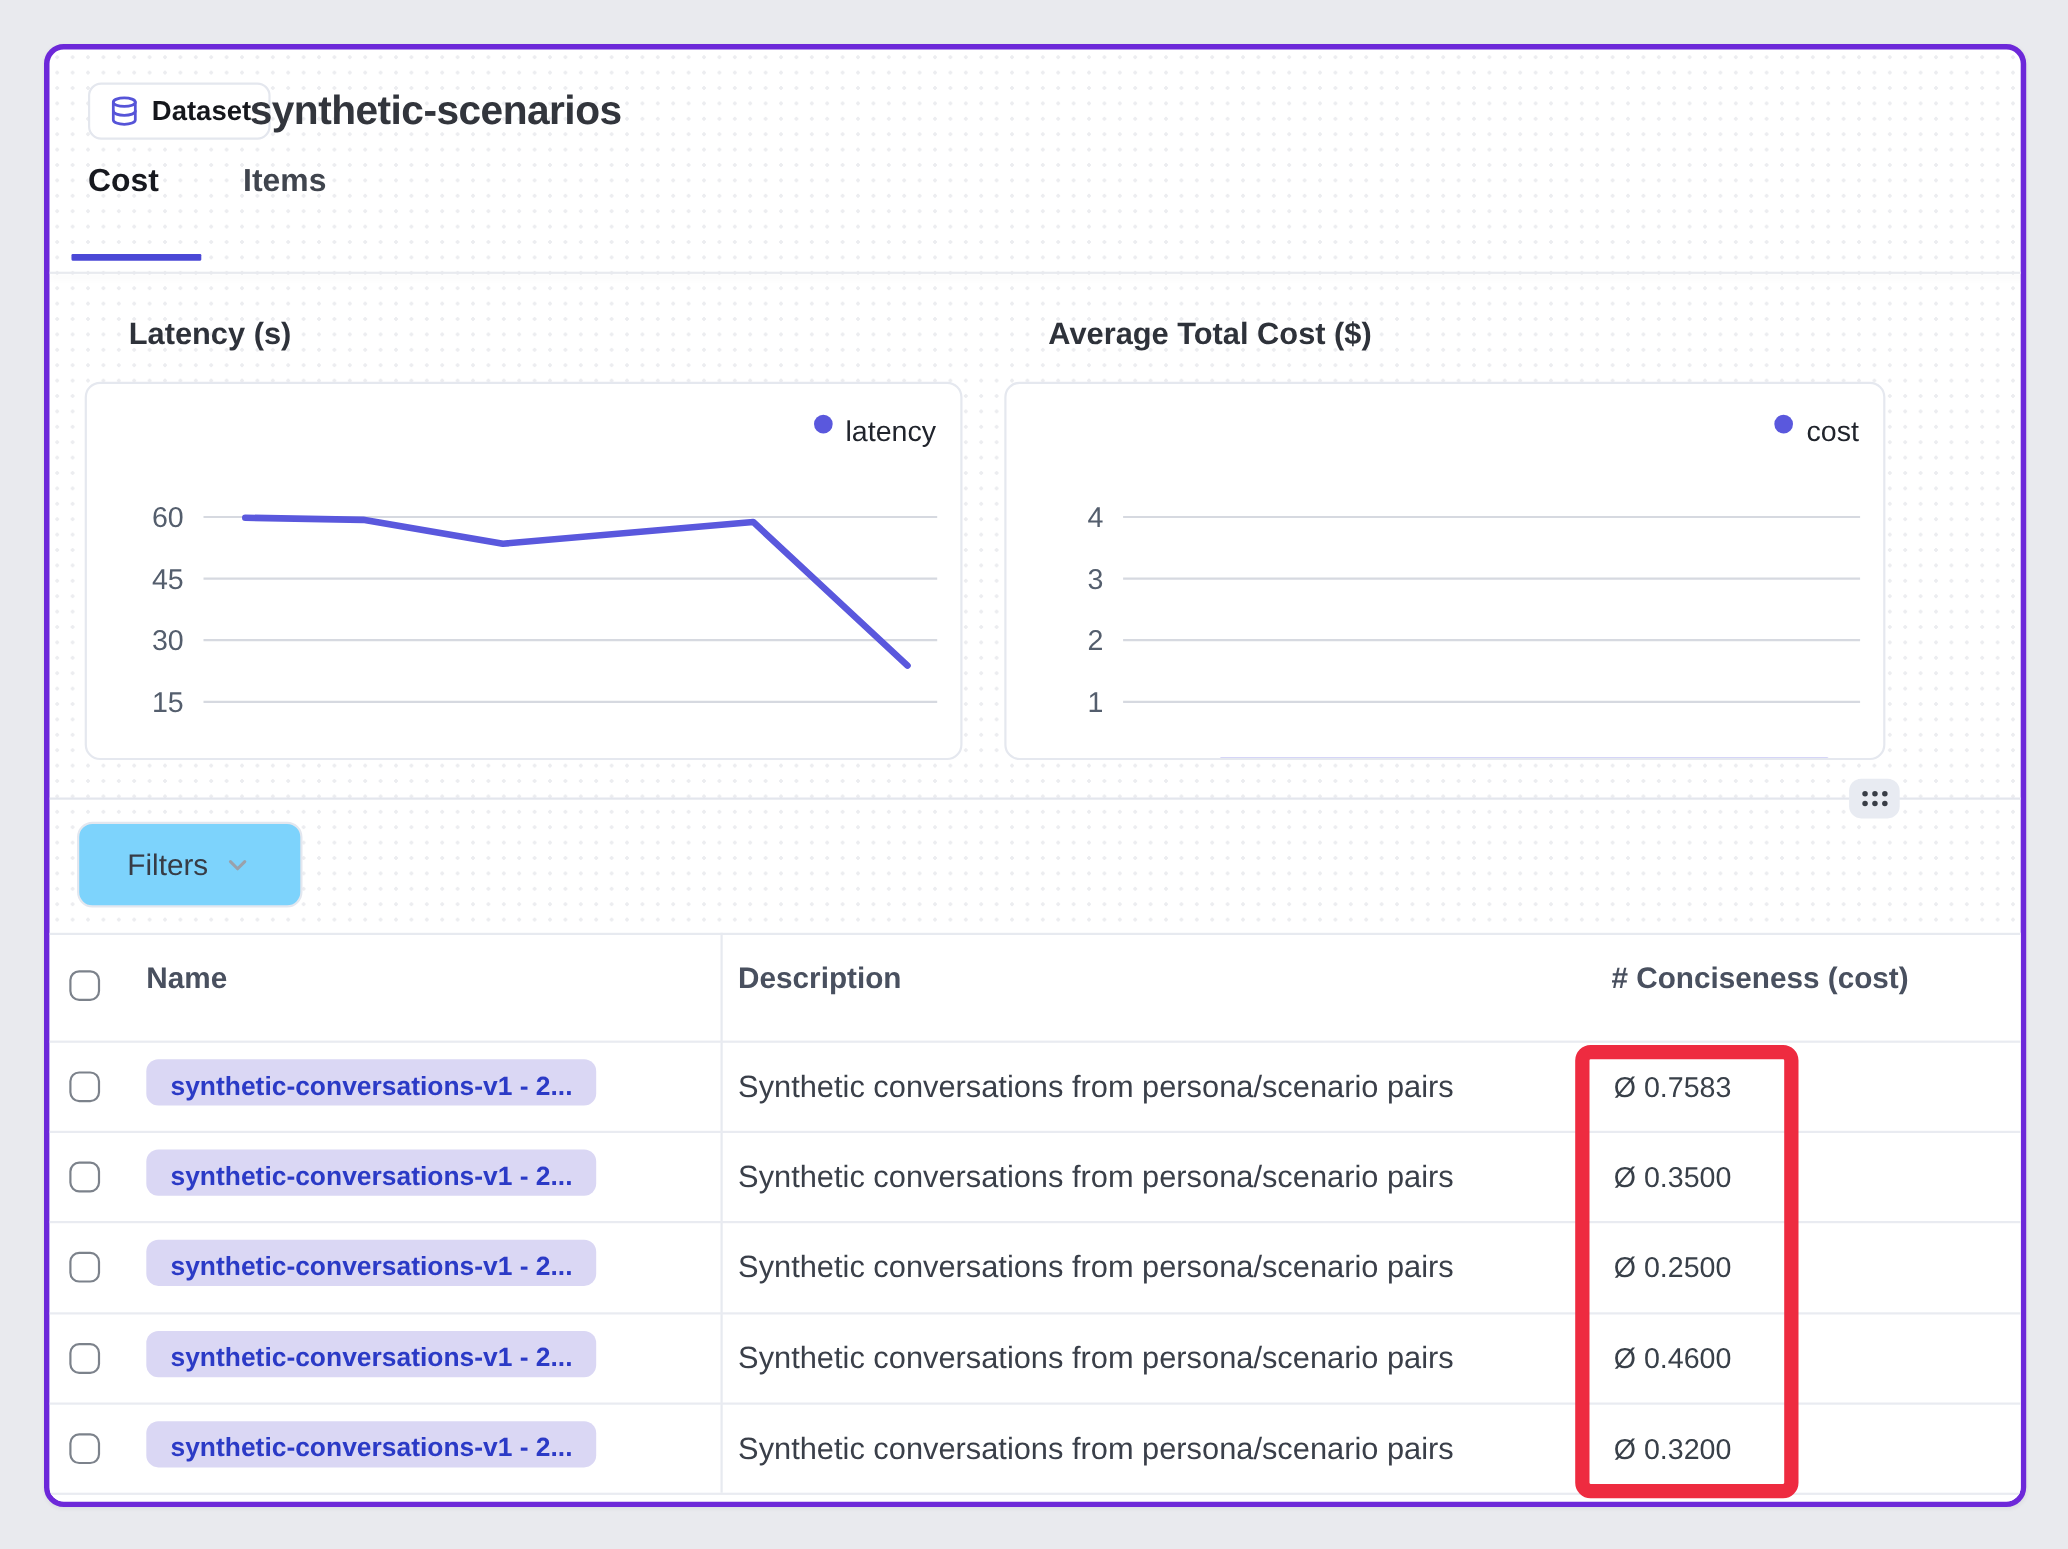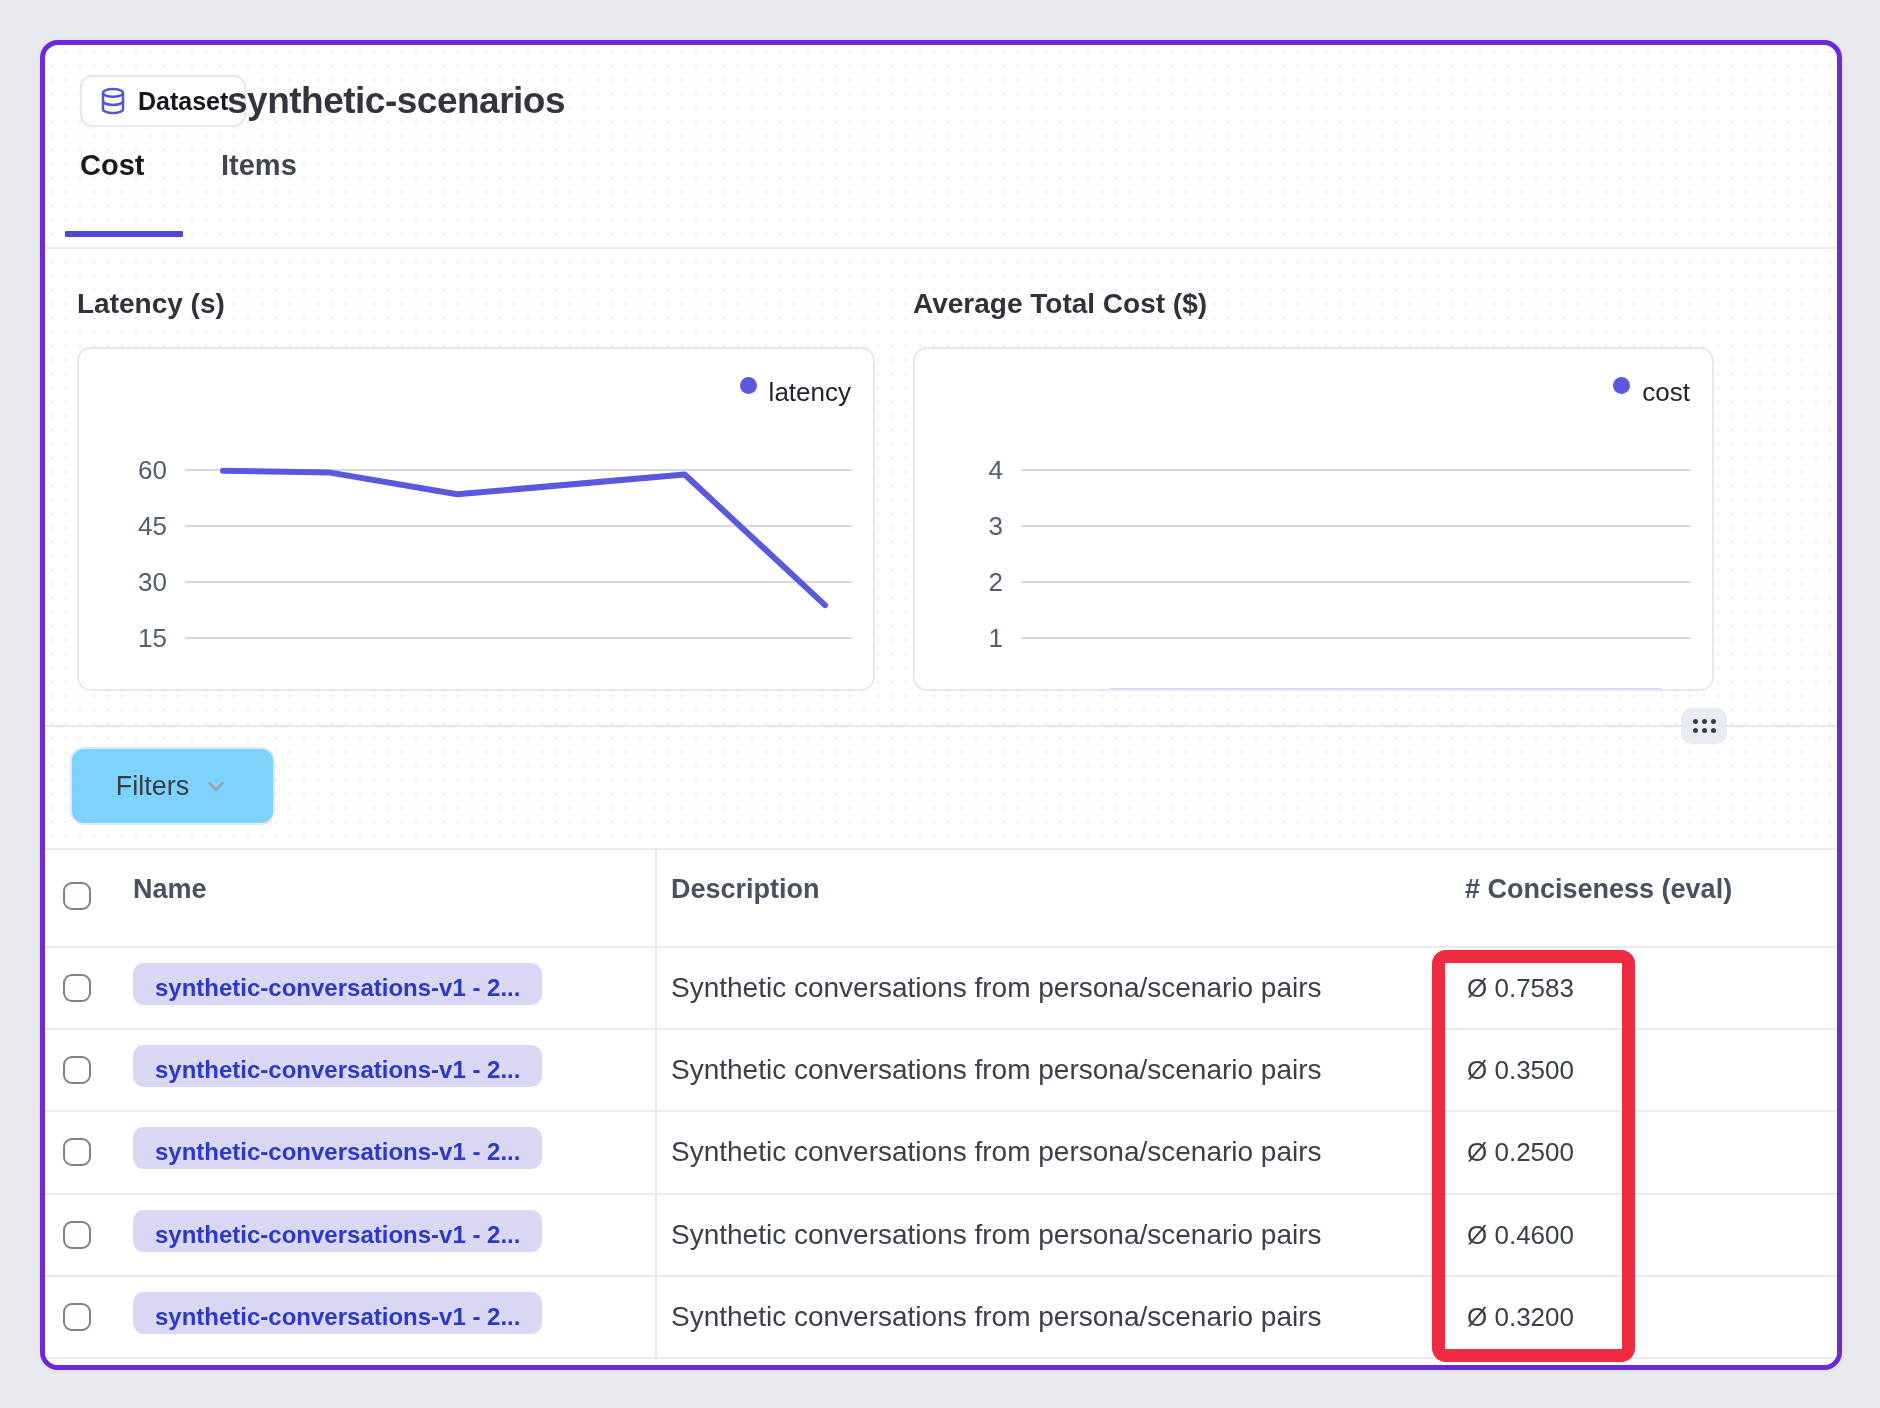--- a/index.html
+++ b/index.html
@@ -32,21 +32,21 @@
     position:absolute; left:182px; top:30px; height:52px; line-height:52px;
     font-size:37px; font-weight:700; color:#32353c; letter-spacing:-0.5px;
   }
   
   .tab { position:absolute; top:104px; font-size:29px; color:#40454e; cursor:pointer; }
   .tab-runs  { left:35px; font-weight:600; color:#17191f; }
   .tab-items { left:176px; font-weight:700; }
   .tab-underline { position:absolute; left:20px; top:186px; width:118px; height:6px; background:#4b48d6; border-radius:1px; }
   .tabs-border { position:absolute; left:0; top:202px; width:1802px; height:2px; background:#e8eaef; box-shadow:0 4px 6px rgba(23,25,35,.05); }
   
-  .section-title { position:absolute; top:243px; font-size:28px; font-weight:600; color:#2e323a; }
+  .section-title { position:absolute; top:243px; font-size:28px; font-weight:600; color:#2e323a;margin-left:40px; }
   .title-latency { left:32px; } .title-cost { left:868px; }
   .chart-card {
     position:absolute; top:302px; height:344px; background:#fff;
     border:2px solid #e5e8ef; border-radius:14px; overflow:hidden;
   }
   .chart-latency { left:32px;  width:798px; }
   .chart-cost    { left:868px; width:801px; }
   .legend { position:absolute; right:22px; top:28px; display:flex; gap:12px; z-index:2; }
   .legend-dot { width:17px; height:17px; border-radius:50%; background:#5a58dd; }
   .legend-label { font-size:26px; color:#20242c; }
@@ -176,21 +176,21 @@
       </svg>
     </span>
   </button>
 
   <div class="table-region">
     <div class="table-top-border"></div>
     <div class="col-divider"></div>
     <div class="checkbox header-checkbox"></div>
     <div class="th th-name">Name</div>
     <div class="th th-desc">Description</div>
-    <div class="th th-score"># Conciseness (eval)</div>
+    <div class="th th-score"># Conciseness (cost)</div>
     <div class="rows">
   <div class="row">
     <div class="checkbox row-checkbox"></div>
     <a class="name-pill">synthetic-conversations-v1 - 2...</a>
     <div class="row-desc">Synthetic conversations from persona/scenario pairs</div>
     <div class="row-score">Ø 0.7583</div>
   </div>
 
   <div class="row">
     <div class="checkbox row-checkbox"></div>

